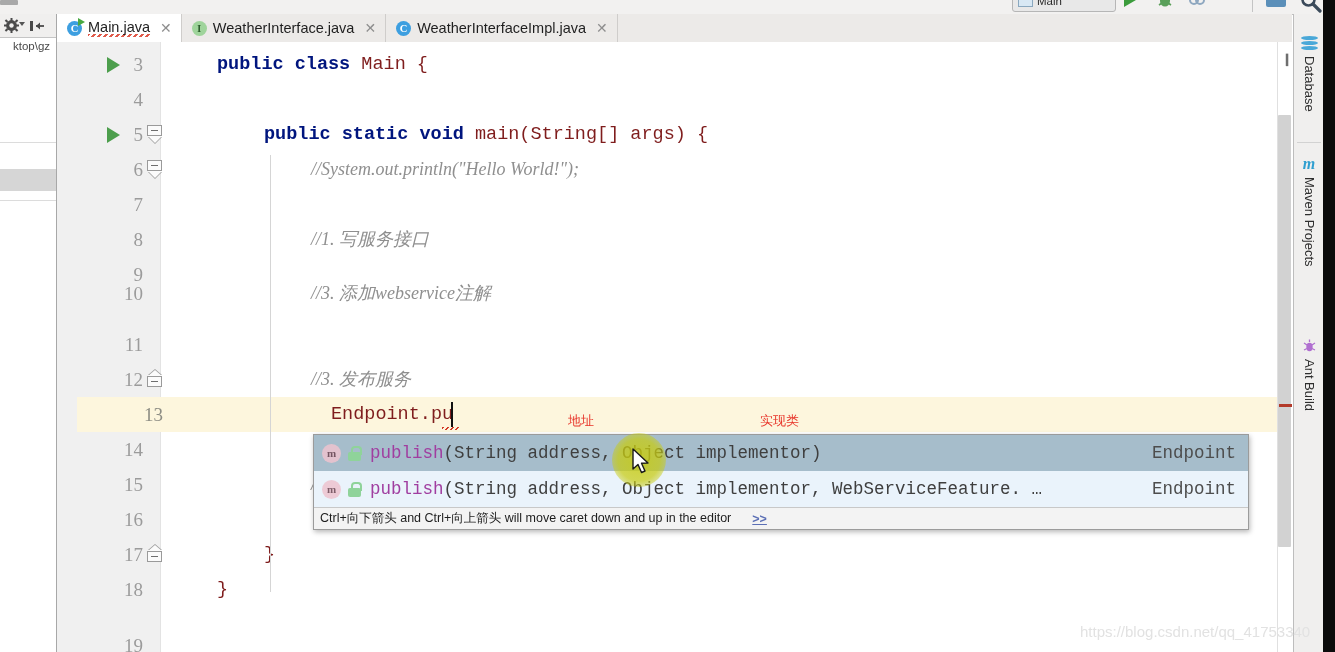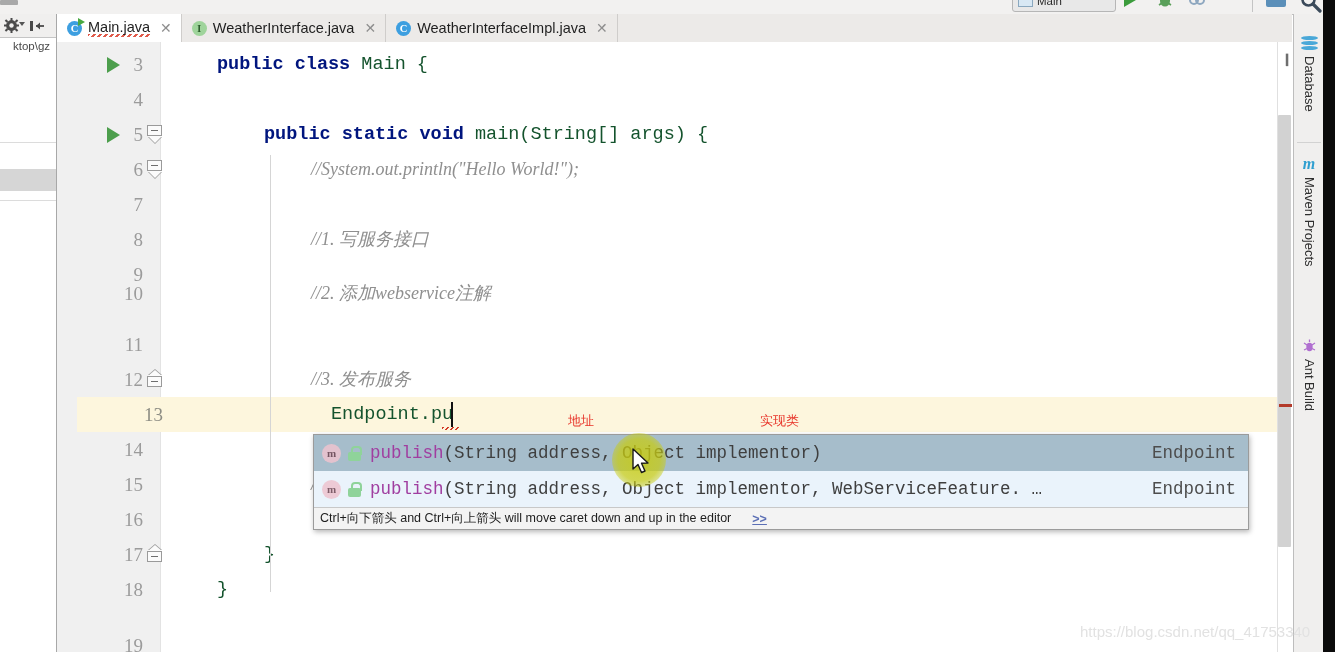--- a/index.html
+++ b/index.html
@@ -118,21 +118,21 @@
     line-height:35px;
   }
   .row.caret .lnum{color:#8d8d84;}
   .code{
     position:absolute;left:160px;white-space:pre;
     font-family:"Liberation Mono", monospace;font-size:18.5px;line-height:35px;
     color:#1a1a1a;letter-spacing:0px;
   }
   .kw{color:#00157e;font-weight:bold;}
   .cmt{color:#8f8f8f;font-style:italic;font-family:"Liberation Serif", serif;font-size:18px;}
-  .plain{color:#14532d;}
+  .plain{color:#7f1d1d;}
 
   
   .run-arrow{
     position:absolute;left:50px;width:0;height:0;
     border-left:13px solid #4c9e4c;border-top:8px solid transparent;border-bottom:8px solid transparent;
   }
   
   .fold{
     position:absolute;left:90px;width:15px;height:20px;
   }
@@ -375,21 +375,21 @@
         </div>
         <div class="row" style="top: 180px;">
           <div class="lnum">8</div>
           <div class="code" style="left: 254px;"><span class="cmt">//1. 写服务接口</span></div>
         </div>
         <div class="row" style="top: 215px;">
           <div class="lnum">9</div>
         </div>
         <div class="row" style="top: 234px;">
           <div class="lnum">10</div>
-          <div class="code" style="left: 254px;"><span class="cmt">//2. 添加webservice注解</span></div>
+          <div class="code" style="left: 254px;"><span class="cmt">//3. 添加webservice注解</span></div>
         </div>
         <div class="row" style="top: 285px;">
           <div class="lnum">11</div>
         </div>
         <div class="row" style="top: 320px;">
           <div class="lnum">12</div>
           <div class="fold up" style="top: 7.5px;">
             <div class="cap"></div>
             <div class="box"></div>
           </div>

